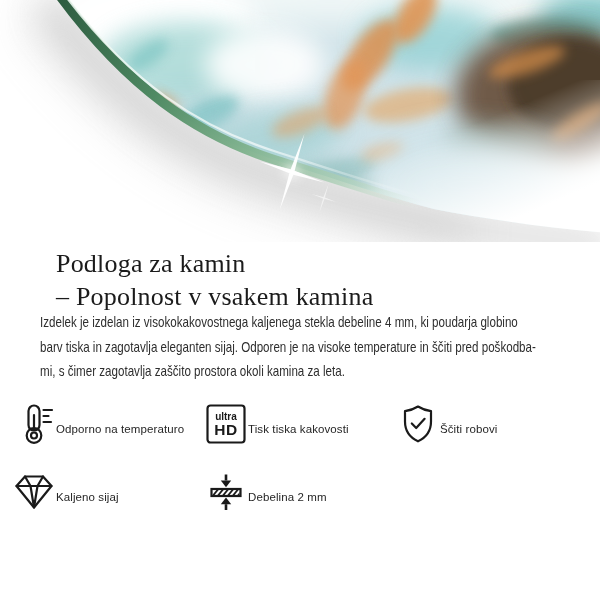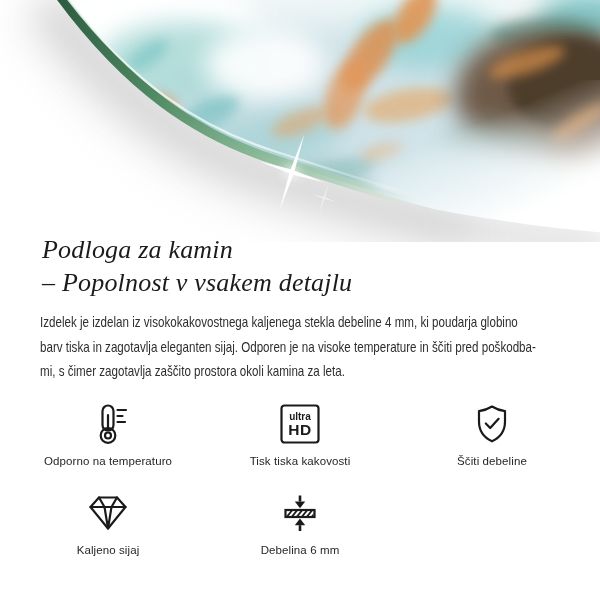--- a/index.html
+++ b/index.html
@@ -15,21 +15,21 @@
   }
   .para{
     position:absolute;left:40px;top:310px;
     font-size:14.5px;line-height:24.6px;color:#2e2e2e;
     transform:scaleX(.8);transform-origin:0 0;white-space:nowrap;
   }
   .features{
     position:absolute;left:12px;top:402px;width:576px;
     display:grid;grid-template-columns:repeat(3,1fr);row-gap:24px;
   }
-  .feature{display:flex;flex-direction:column;align-items:center;}
+  .feature{display:flex;flex-direction:row;align-items:center;}
   .ficon{width:44px;height:44px;display:block;}
   .ficon *{vector-effect:none;}
   .flabel{margin-top:9px;font-size:11.5px;color:#262626;letter-spacing:.1px;text-align:right;}
   .stroke{fill:none;stroke:#1a1a1a;stroke-width:2.2;}
   .round{stroke-linecap:round;stroke-linejoin:round;}
   .ultra-txt{font-family:"Liberation Sans",sans-serif;font-weight:700;fill:#1a1a1a;}
 </style>
 </head>
 <body>
 
@@ -118,23 +118,23 @@
         <circle r="7" fill="#ffffff" opacity="0.85" filter="url(#b6)"></circle>
         <path d="M0,-40 L2.1,-2.1 L34,0 L2.1,2.1 L0,40 L-2.1,2.1 L-34,0 L-2.1,-2.1 Z" fill="#ffffff" opacity="0.95"></path>
         <circle r="2" fill="#ffffff"></circle>
       </g>
       <g transform="translate(324,198) rotate(18) scale(0.38)" opacity="0.55">
         <path d="M0,-40 L2.1,-2.1 L34,0 L2.1,2.1 L0,40 L-2.1,2.1 L-34,0 L-2.1,-2.1 Z" fill="#ffffff"></path>
       </g>
     </g>
   </svg>
 
-  <h1 class="heading" style="margin:2px;font-style:italic;">
+  <h1 class="heading" style="margin:16px;">
     <div>Podloga za kamin</div>
-    <div>– Popolnost v vsakem detajlu</div>
+    <div>– Popolnost v vsakem kamina</div>
   </h1>
 
   <div class="para">
     <div>Izdelek je izdelan iz visokokakovostnega kaljenega stekla debeline 4 mm, ki poudarja globino</div>
     <div>barv tiska in zagotavlja eleganten sijaj. Odporen je na visoke temperature in ščiti pred poškodba-</div>
     <div>mi, s čimer zagotavlja zaščito prostora okoli kamina za leta.</div>
   </div>
 
   <div class="features">
 
@@ -156,21 +156,21 @@
         <text class="ultra-txt" x="22" y="33" font-size="15.5" letter-spacing="0.5" text-anchor="middle">HD</text>
       </svg>
       <div class="flabel">Tisk tiska kakovosti</div>
     </div>
 
     <div class="feature">
       <svg class="ficon" viewBox="0 0 44 44">
         <path class="stroke round" d="M22,4.5 C26,7 30.8,8.6 35,9.2 L35,19.5 C35,29 29.5,35.8 22,39.3 C14.5,35.8 9,29 9,19.5 L9,9.2 C13.2,8.6 18,7 22,4.5 Z"></path>
         <path class="stroke round" d="M15.8,21.5 L20.2,26 L28.6,16.8" stroke-width="2.4"></path>
       </svg>
-      <div class="flabel">Ščiti debeline</div>
+      <div class="flabel">Ščiti robovi</div>
     </div>
 
     <div class="feature">
       <svg class="ficon" viewBox="0 0 44 44">
         <path class="stroke round" d="M13,6.5 L31,6.5 L39.5,16 L22,37.5 L4.5,16 Z" stroke-width="2"></path>
         <path class="stroke round" d="M4.5,16 L39.5,16 M13,6.5 L18.5,16 M31,6.5 L25.5,16 M18.5,16 L22,37.5 M25.5,16 L22,37.5" stroke-width="1.8"></path>
       </svg>
       <div class="flabel">Kaljeno sijaj</div>
     </div>
 
@@ -189,17 +189,17 @@
           <path d="M7,28 L16,17"></path>
             <path d="M12,28 L21,17"></path>
             <path d="M17,28 L26,17"></path>
           <path d="M22,28 L31,17"></path>
             <path d="M27,28 L36,17"></path>
             <path d="M32,28 L41,17"></path>
         </g>
         <polygon points="16.8,34.2 27.2,34.2 22,27.5" fill="#1a1a1a"></polygon>
         <path d="M22,34.2 L22,40" stroke="#1a1a1a" stroke-width="2.6" fill="none"></path>
       </svg>
-      <div class="flabel">Debelina 6 mm</div>
+      <div class="flabel">Debelina 2 mm</div>
     </div>
 
   </div>
 </div>
 
 </body></html>

